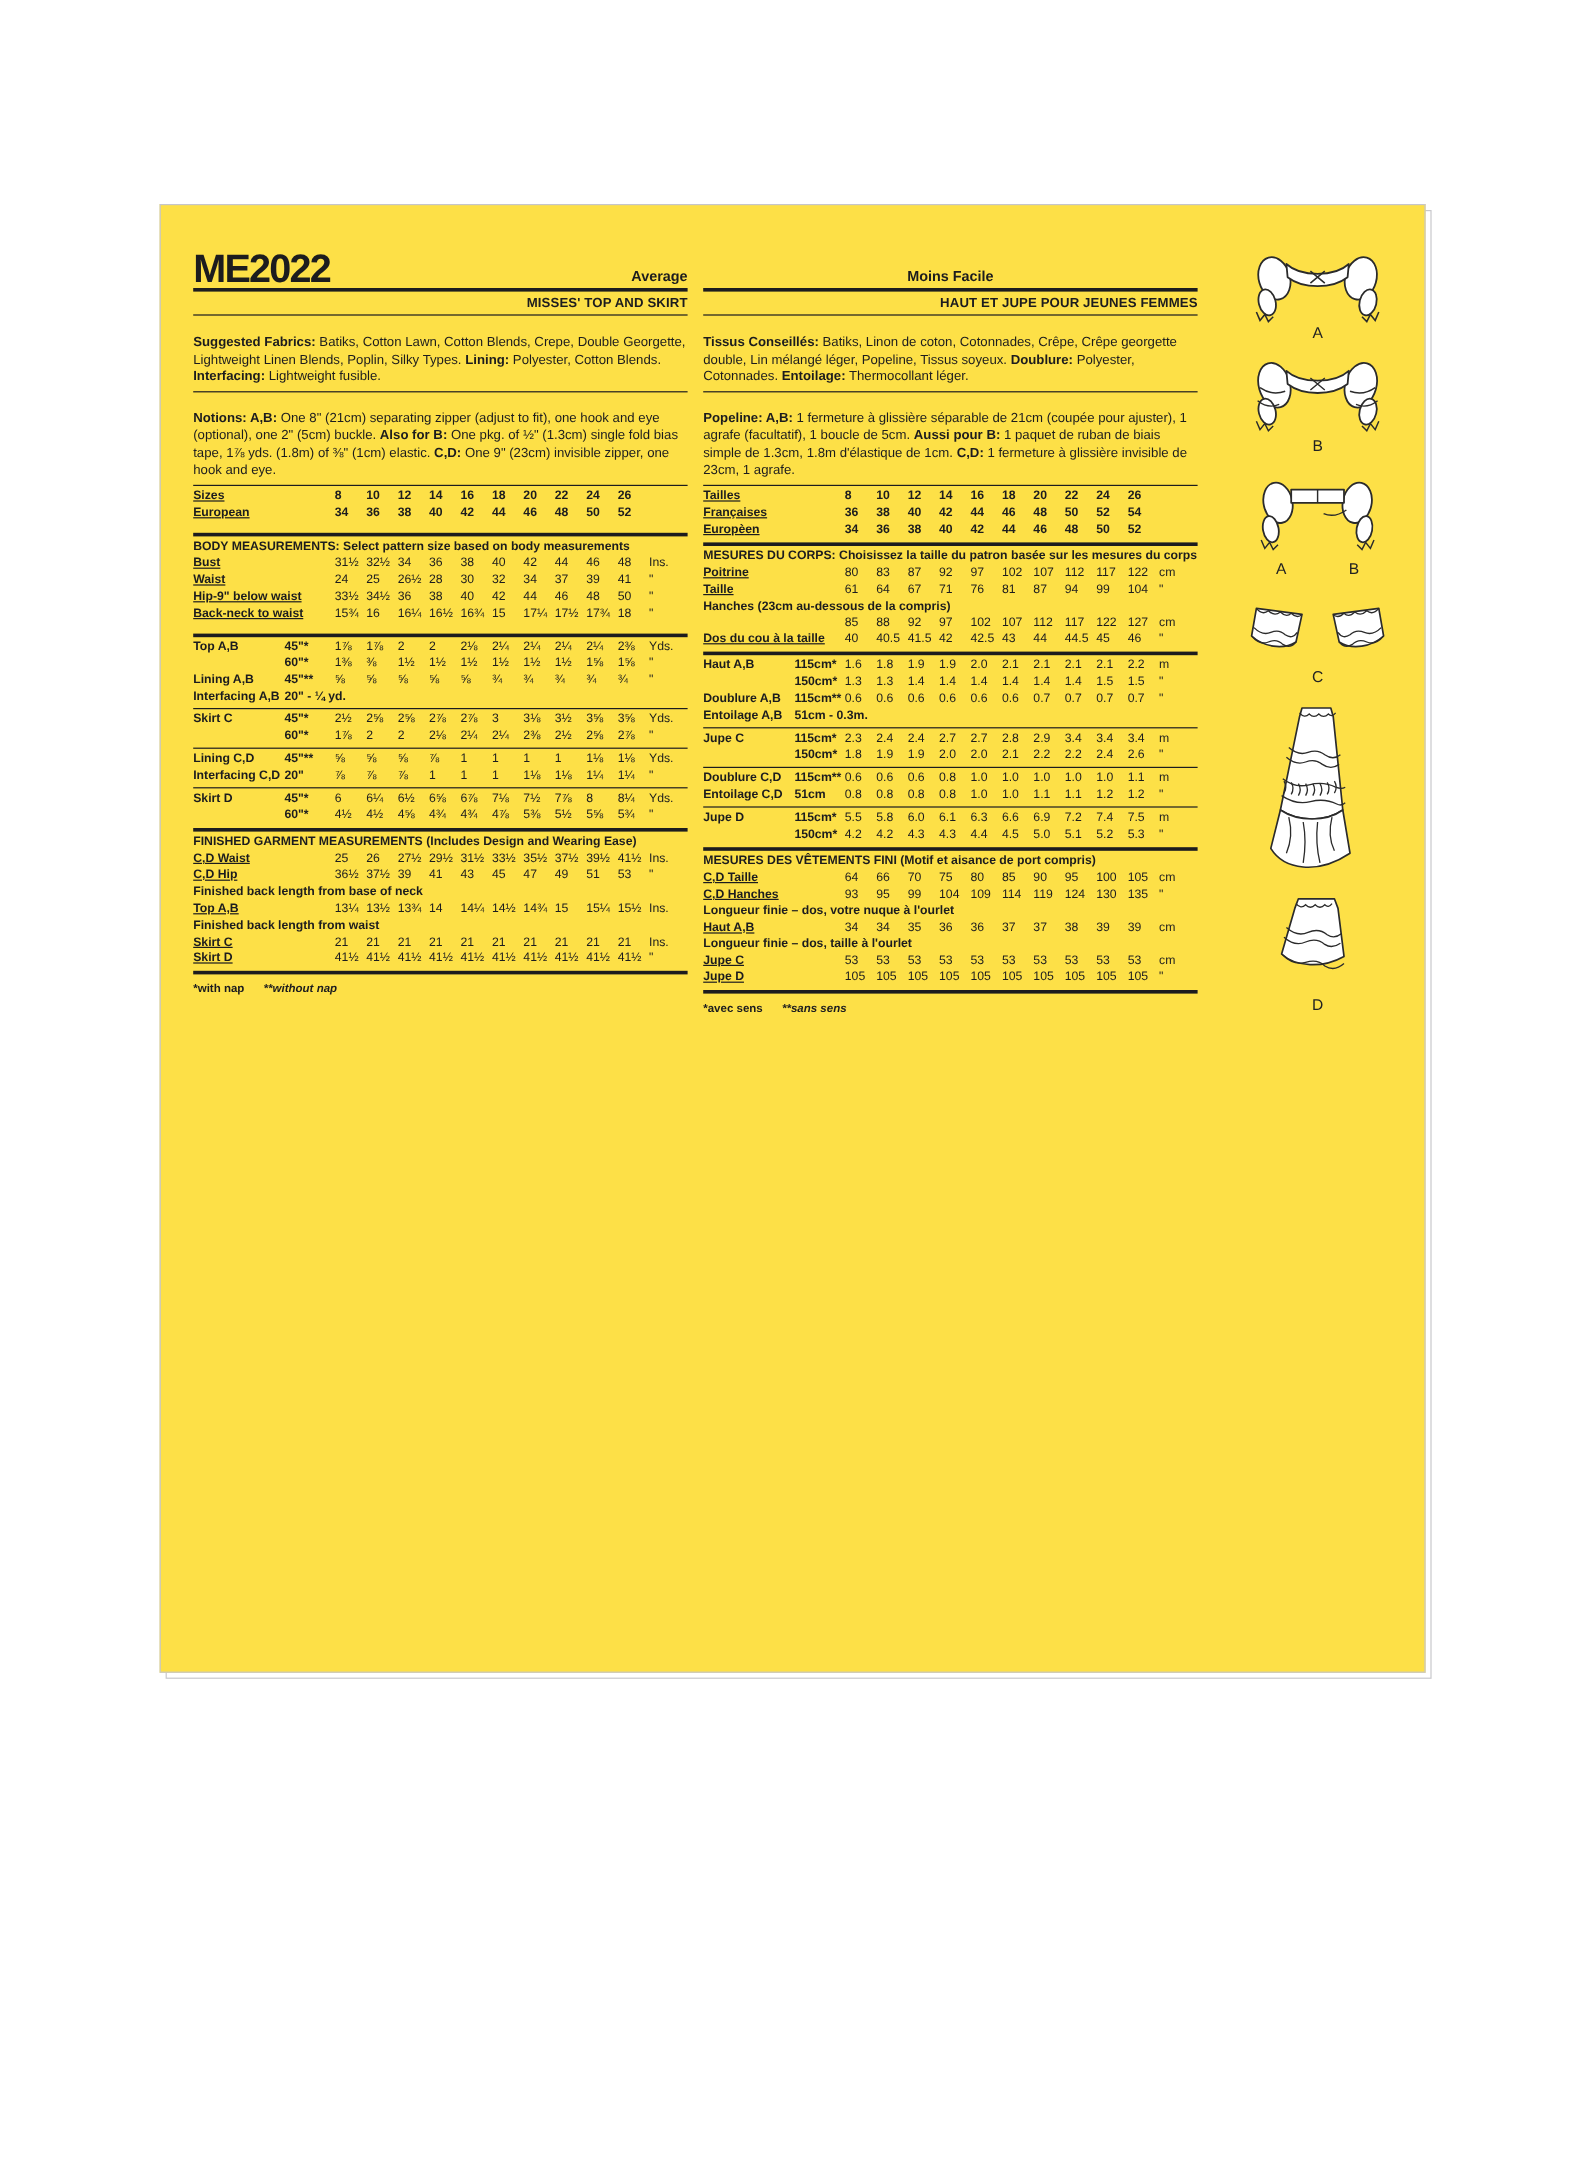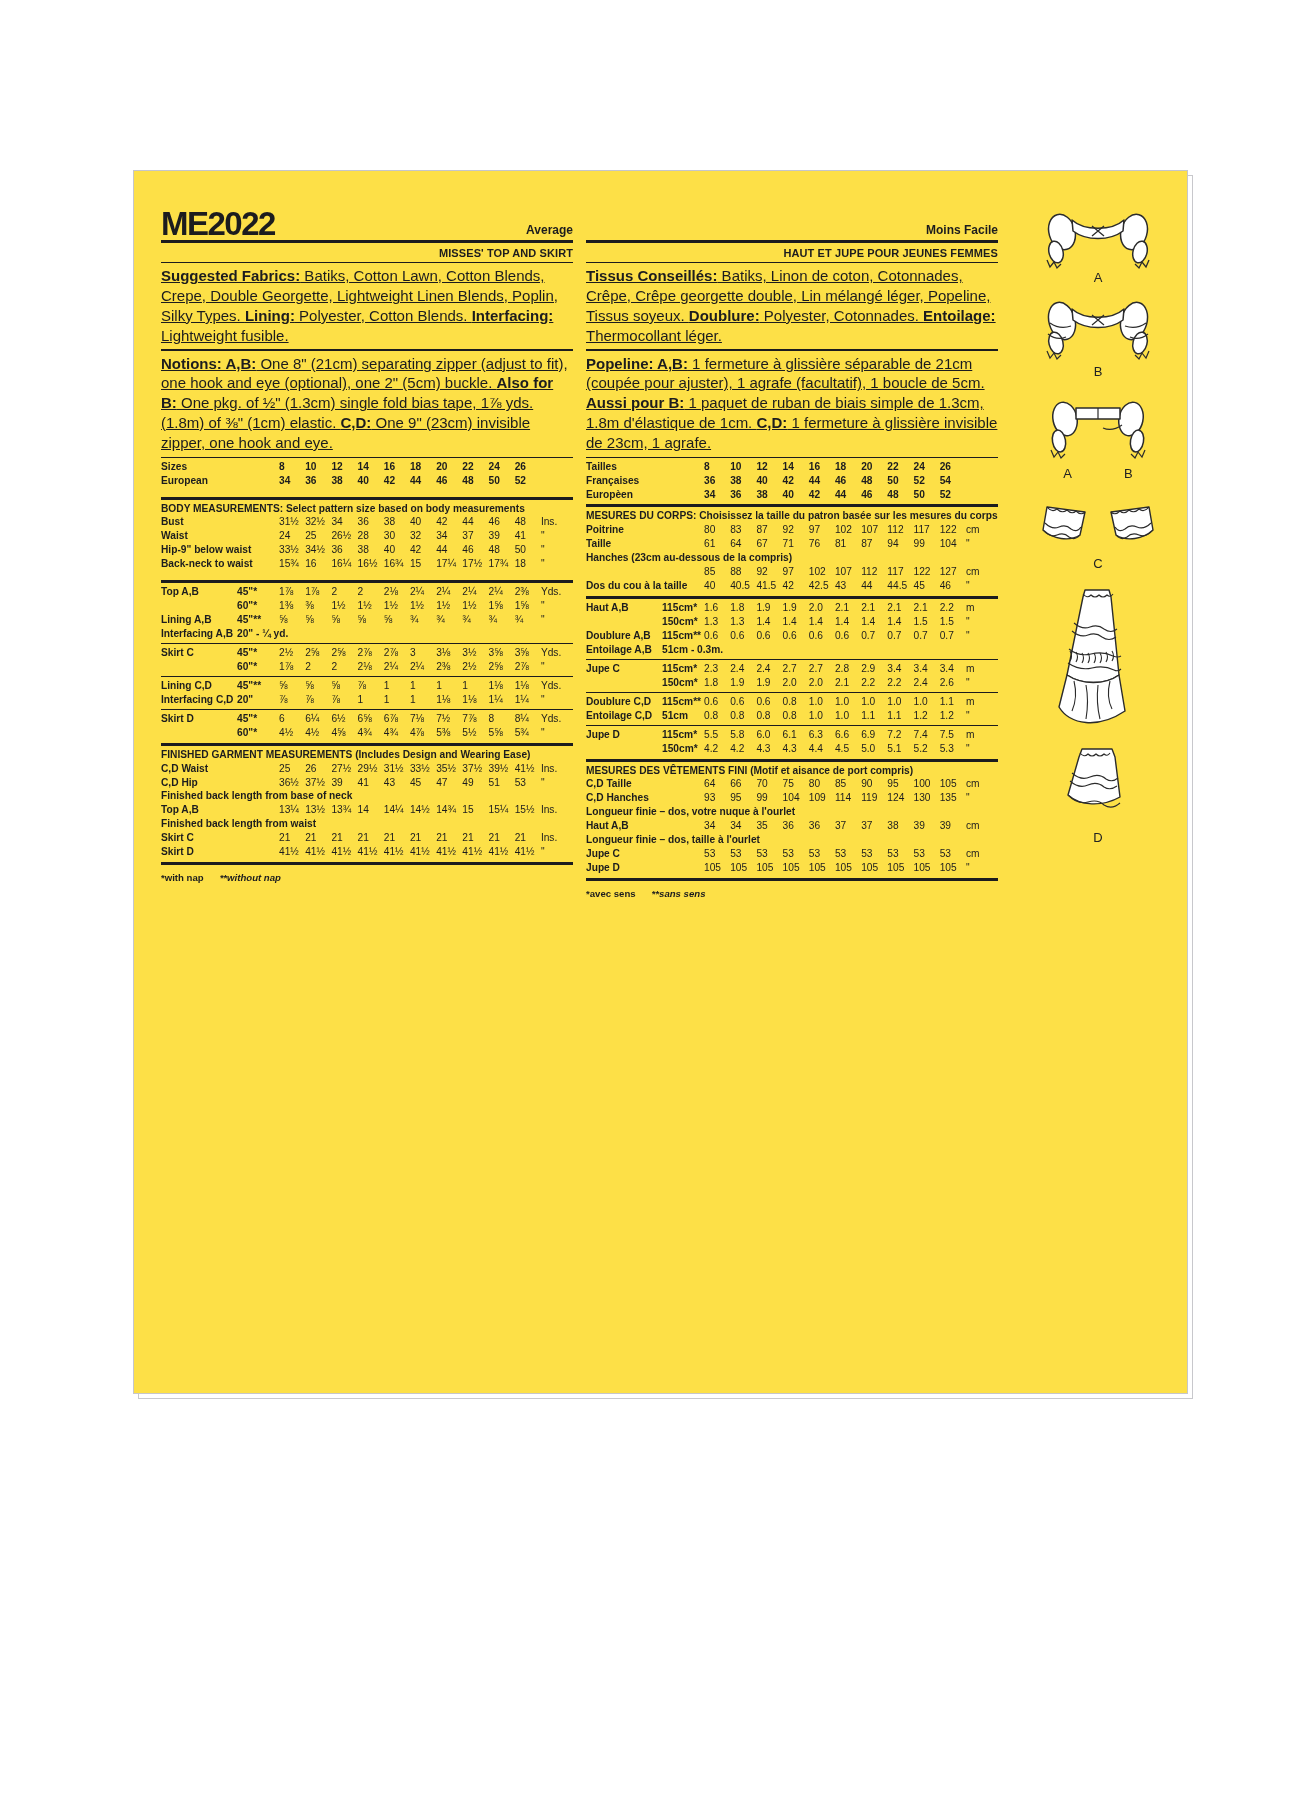--- a/index.html
+++ b/index.html
@@ -4,36 +4,36 @@
 <style>
   html,body{margin:0;padding:0;background:#ffffff;}
   body{width:1309px;height:1800px;position:relative;font-family:"Liberation Sans",sans-serif;color:#1c1c1e;}
   .sheet{position:absolute;left:133px;top:170px;width:1053px;height:1222px;background:#fde047;
          border:1px solid #c6c6ca;box-shadow:5px 5px 0 -1px #ffffff,5px 5px 0 0 #c8c8cc;}
   .col{position:absolute;top:32px;width:412px;}
   #col-en{left:27px;}
   #col-fr{left:452px;}
   #col-art{left:884px;top:30px;width:160px;display:flex;flex-direction:column;align-items:center;}
   .masthead{display:flex;justify-content:space-between;align-items:flex-end;height:34px;}
-  .masthead.fronly{justify-content:flex-end;}
+  .masthead.fronly{justify-content:center;}
   .num{font-size:33px;font-weight:bold;letter-spacing:-1.5px;line-height:0.82;}
   .diff{font-size:12px;font-weight:bold;}
   .rule{background:#1c1c1e;height:1px;margin:2px 0;}
   .rule.thin{height:1.2px;}
   .rule.thick{height:3px;margin:3px 0 2px 0;}
   .sec-title{font-size:11px;font-weight:bold;padding:2px 0 1px 0;letter-spacing:0.1px;text-align:right;}
-  .para{font-size:15px;line-height:1.32;margin:3px 0 4px 0;text-decoration:underline;}
+  .para{font-size:11px;line-height:1.32;margin:15px 0 4px 0;}
   .para b{font-weight:bold;}
   .foot{font-size:9.6px;font-weight:bold;margin:7px 0 0 0;}
   .foot .fn2{margin-left:16px;font-style:italic;}
   .trow{font-size:10.2px;line-height:13.9px;}
   .thead,.thead2{font-weight:bold;}
   .grid{display:grid;grid-template-columns:76px 42px repeat(10,26.2px) 30px;}
   .lab{font-weight:bold;white-space:nowrap;}
-  .lab.wide{grid-column:1/3;}
+  .lab.wide{grid-column:1/3;text-decoration:underline;}
   .spec{font-weight:bold;white-space:nowrap;}
   .spantext{grid-column:2/-1;font-weight:bold;}
   .cell{white-space:nowrap;}
   .boldvals .cell{font-weight:bold;}
   .unit{white-space:nowrap;}
   .fig{display:flex;flex-direction:column;align-items:center;}
   .cap{font-size:13px;line-height:14px;color:#222;}
   .caps2{display:flex;gap:52px;}
   svg{display:block;}
 </style>

